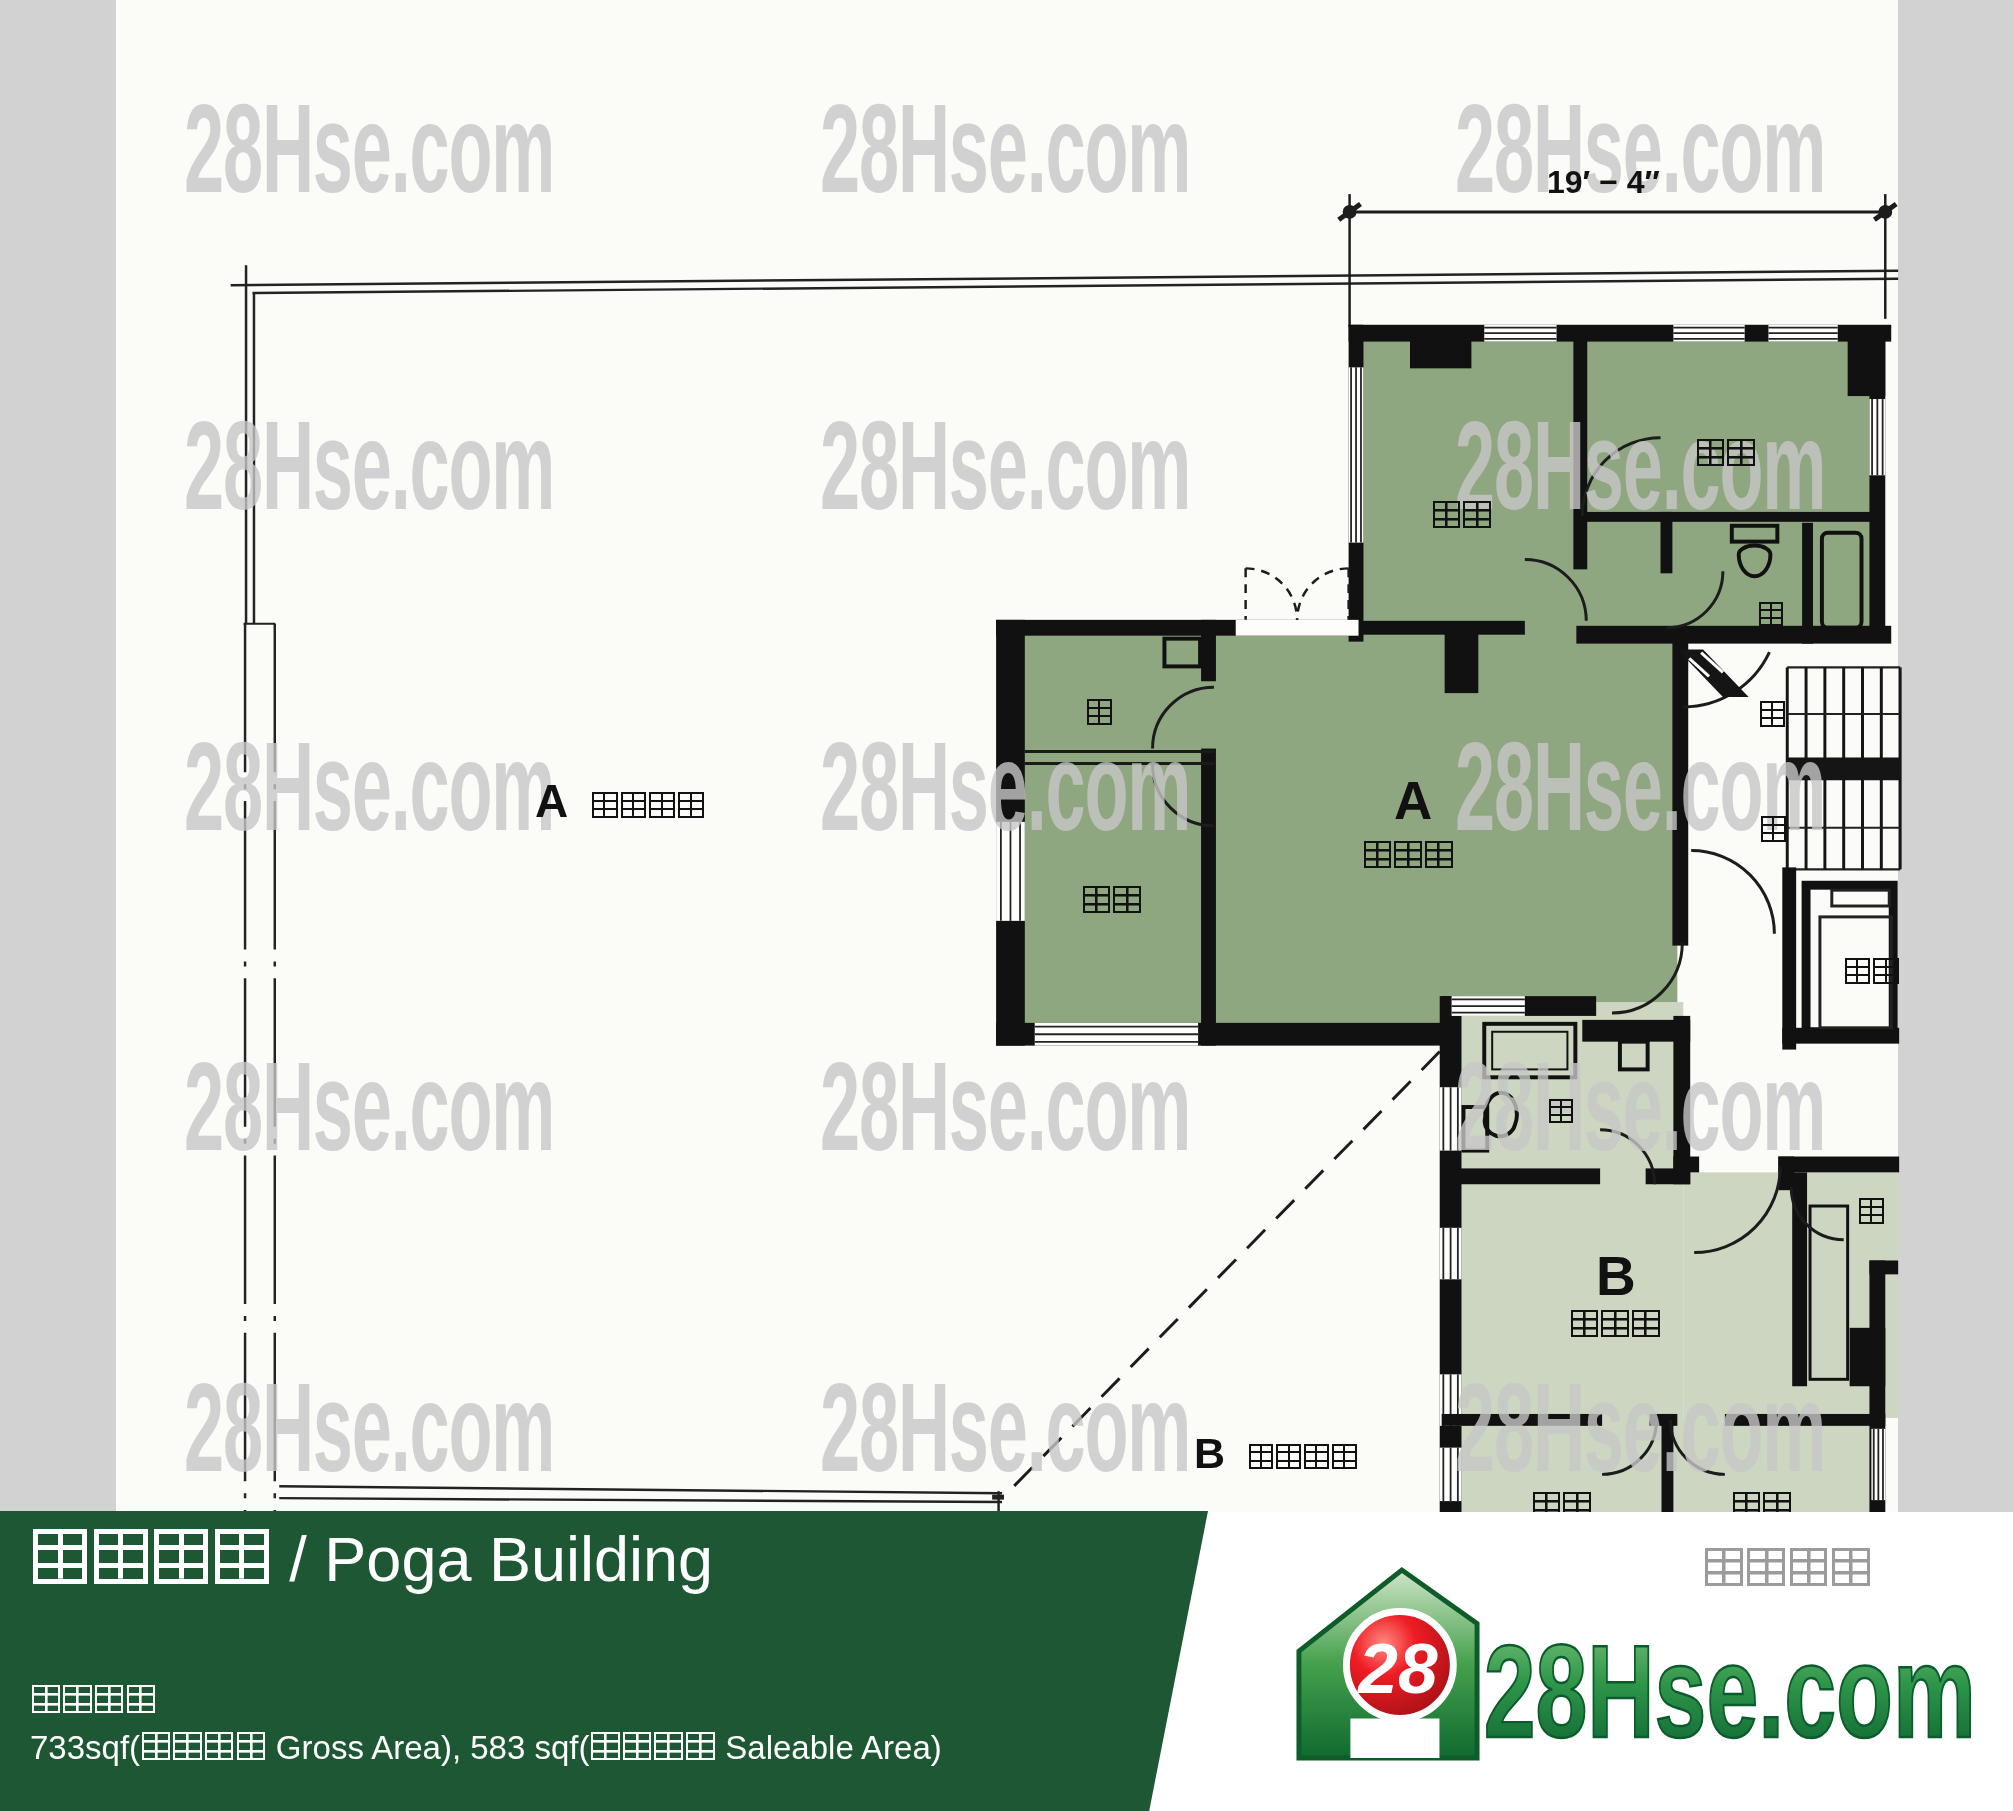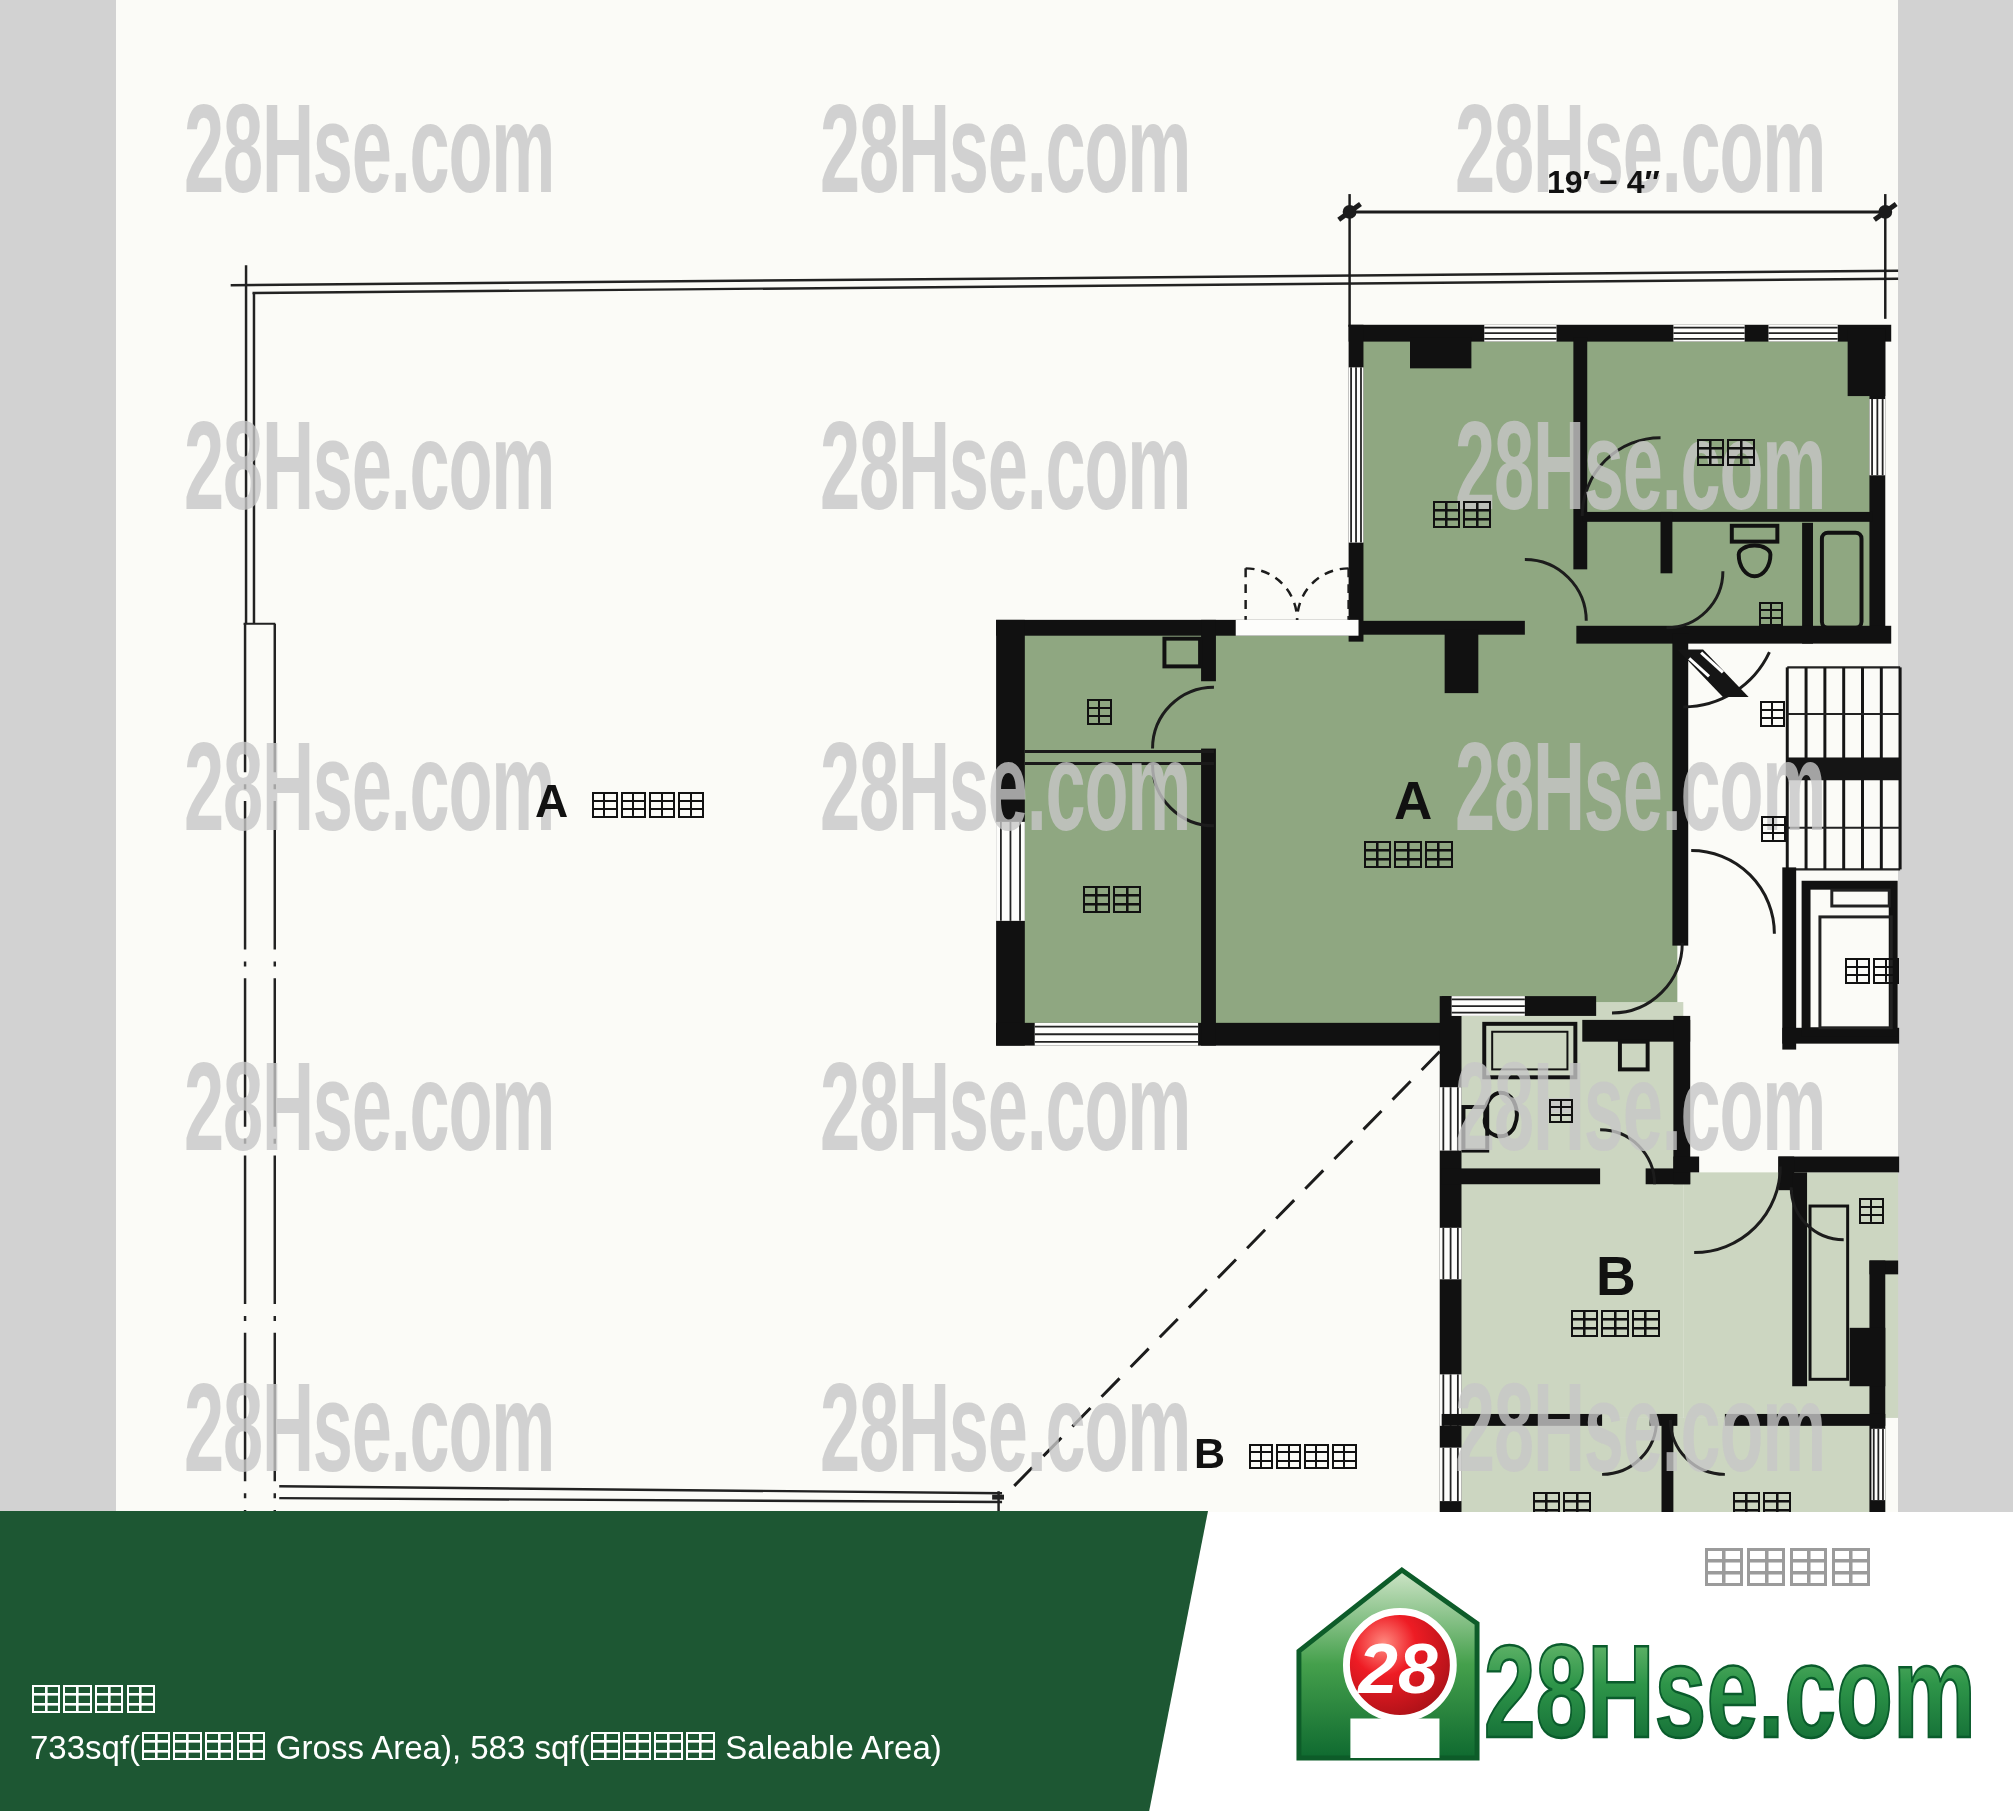--- a/index.html
+++ b/index.html
@@ -219,20 +219,21 @@
 <div class="wm" style="left:1455px;top:724px">28Hse.com</div>
 <div class="wm" style="left:184px;top:1044px">28Hse.com</div>
 <div class="wm" style="left:820px;top:1044px">28Hse.com</div>
 <div class="wm" style="left:1455px;top:1044px">28Hse.com</div>
 <div class="wm" style="left:184px;top:1365px">28Hse.com</div>
 <div class="wm" style="left:820px;top:1365px">28Hse.com</div>
 <div class="wm" style="left:1455px;top:1365px">28Hse.com</div>
 </div>
 
 <div class="banner"></div>
+<div class="btxt" style="left:30px;top:1523px;font-size:63px;"><i class="cj"></i><i class="cj"></i><i class="cj"></i><i class="cj"></i> / Poga Building</div>
 <div class="btxt" style="left:30px;top:1682px;font-size:33px;"><i class="cj"></i><i class="cj"></i><i class="cj"></i><i class="cj"></i></div>
 <div class="btxt" style="left:30px;top:1729px;font-size:33px;">733sqf(<i class="cj"></i><i class="cj"></i><i class="cj"></i><i class="cj"></i> Gross Area), 583 sqf(<i class="cj"></i><i class="cj"></i><i class="cj"></i><i class="cj"></i> Saleable Area)</div>
 
 <div class="lb" style="left:1703px;top:1547px;font-size:44px;color:#9b9b9b;letter-spacing:1px"><i class="cj"></i><i class="cj"></i><i class="cj"></i><i class="cj"></i></div>
 <svg class="abs" style="left:1293px;top:1564px" width="190" height="200" viewBox="0 0 192 202">
 <defs>
 <linearGradient id="hg" x1="0" y1="0" x2="0" y2="1">
 <stop offset="0" stop-color="#cfe5c8"></stop>
           <stop offset="0.5" stop-color="#45a04c"></stop>
           <stop offset="1" stop-color="#0f6a30"></stop>

